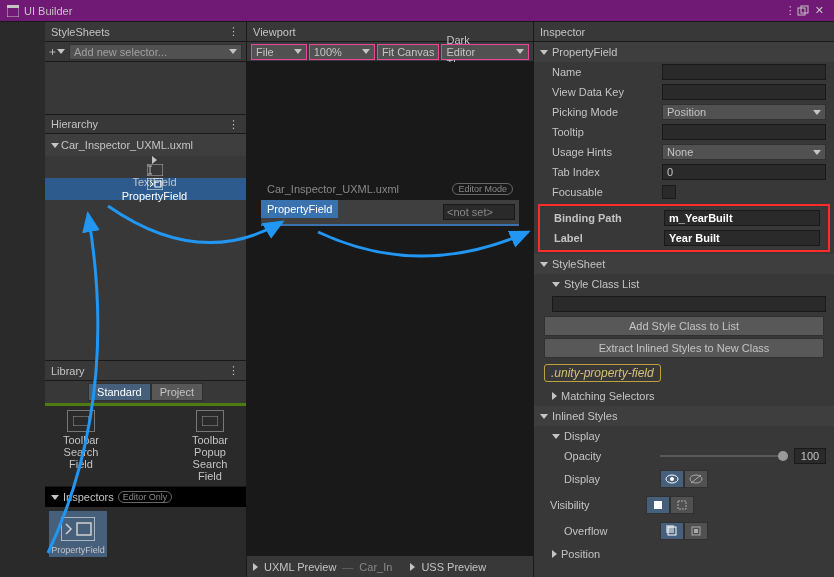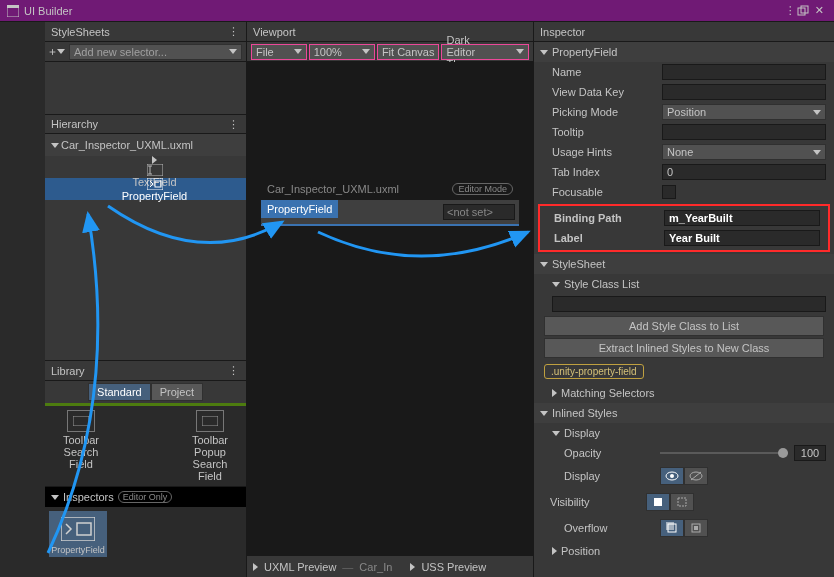--- a/index.html
+++ b/index.html
@@ -67,21 +67,21 @@
   .foldout-header { height: 20px; background: #3e3e3e; display: flex; align-items: center; padding: 0 6px; cursor: pointer; gap: 4px; }
   .prop-row { height: 20px; display: flex; align-items: center; padding: 0 8px 0 18px; gap: 6px; }
   .prop-label { width: 104px; color: #c4c4c4; }
   .prop-input { flex: 1; height: 16px; background: #2a2a2a; border: 1px solid #191919; color: #c4c4c4; padding: 0 4px; display: flex; align-items: center; }
   .prop-dropdown { flex: 1; height: 16px; background: #515151; border: 1px solid #303030; color: #c4c4c4; padding: 0 4px; display: flex; align-items: center; justify-content: space-between; cursor: pointer; }
   .prop-check { width: 14px; height: 14px; background: #2a2a2a; border: 1px solid #191919; cursor: pointer; }
   
   .highlight-box { border: 2px solid #ff2a2a; padding: 2px 0; margin: 2px 4px; }
   
   .wide-btn { height: 20px; background: #585858; border: 1px solid #303030; display: flex; align-items: center; justify-content: center; cursor: pointer; margin: 2px 10px; }
-  .class-tag { display: inline-flex; border: 1px solid #bfa040; color: #d4c077; padding: 1px 6px; margin: 4px 10px; border-radius: 3px; font-size: 10px; cursor: pointer; }
+  .class-tag { display: inline-flex; border: 1px solid #bfa040; color: #d4c077; padding: 1px 6px; margin: 4px 10px; border-radius: 3px; font-size: 12px; cursor: pointer; font-style: italic; }
   
   .slider-row { display: flex; align-items: center; flex: 1; gap: 6px; }
   .slider-track { flex: 1; height: 2px; background: #5a5a5a; position: relative; }
   .slider-thumb { position: absolute; right: 0; top: -4px; width: 10px; height: 10px; border-radius: 50%; background: #9a9a9a; cursor: pointer; }
   .slider-value { width: 32px; height: 16px; background: #2a2a2a; border: 1px solid #191919; display: flex; align-items: center; justify-content: center; }
   
   .toggle-pair { display: flex; gap: 0; }
   .toggle-pair .opt { width: 24px; height: 18px; background: #515151; border: 1px solid #303030; display: flex; align-items: center; justify-content: center; cursor: pointer; }
   .toggle-pair .opt.active { background: #46607c; }
   

